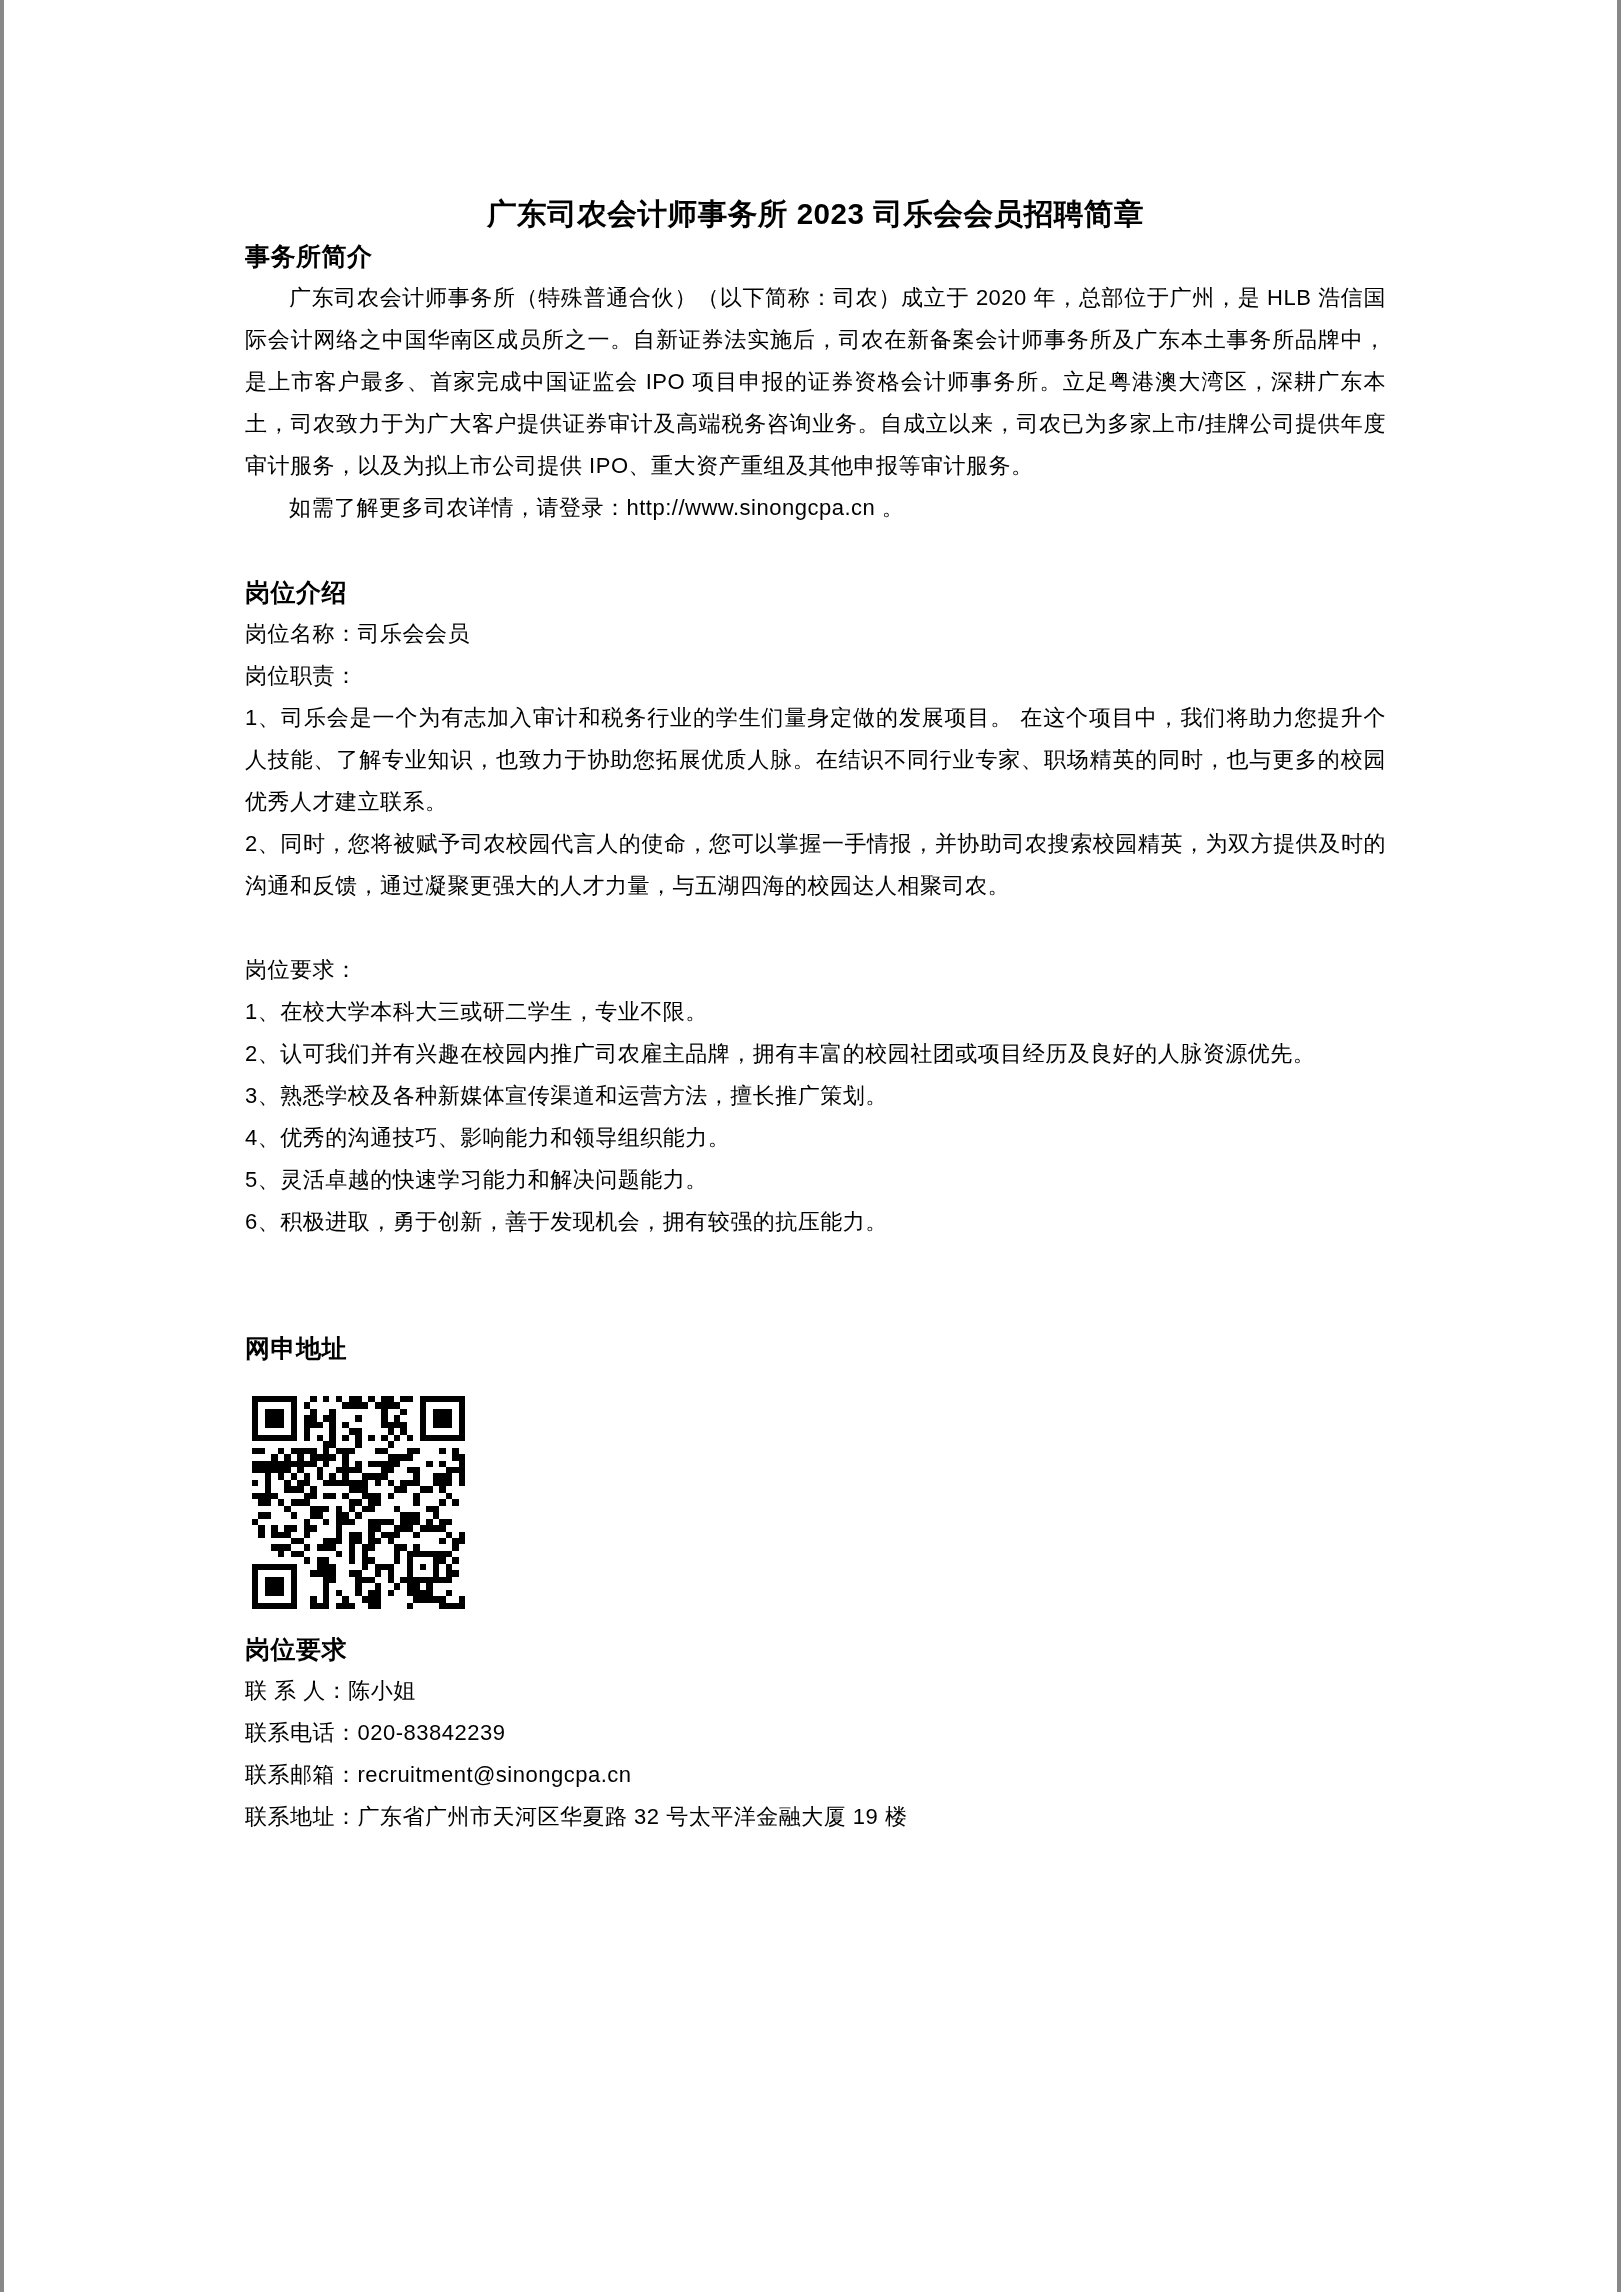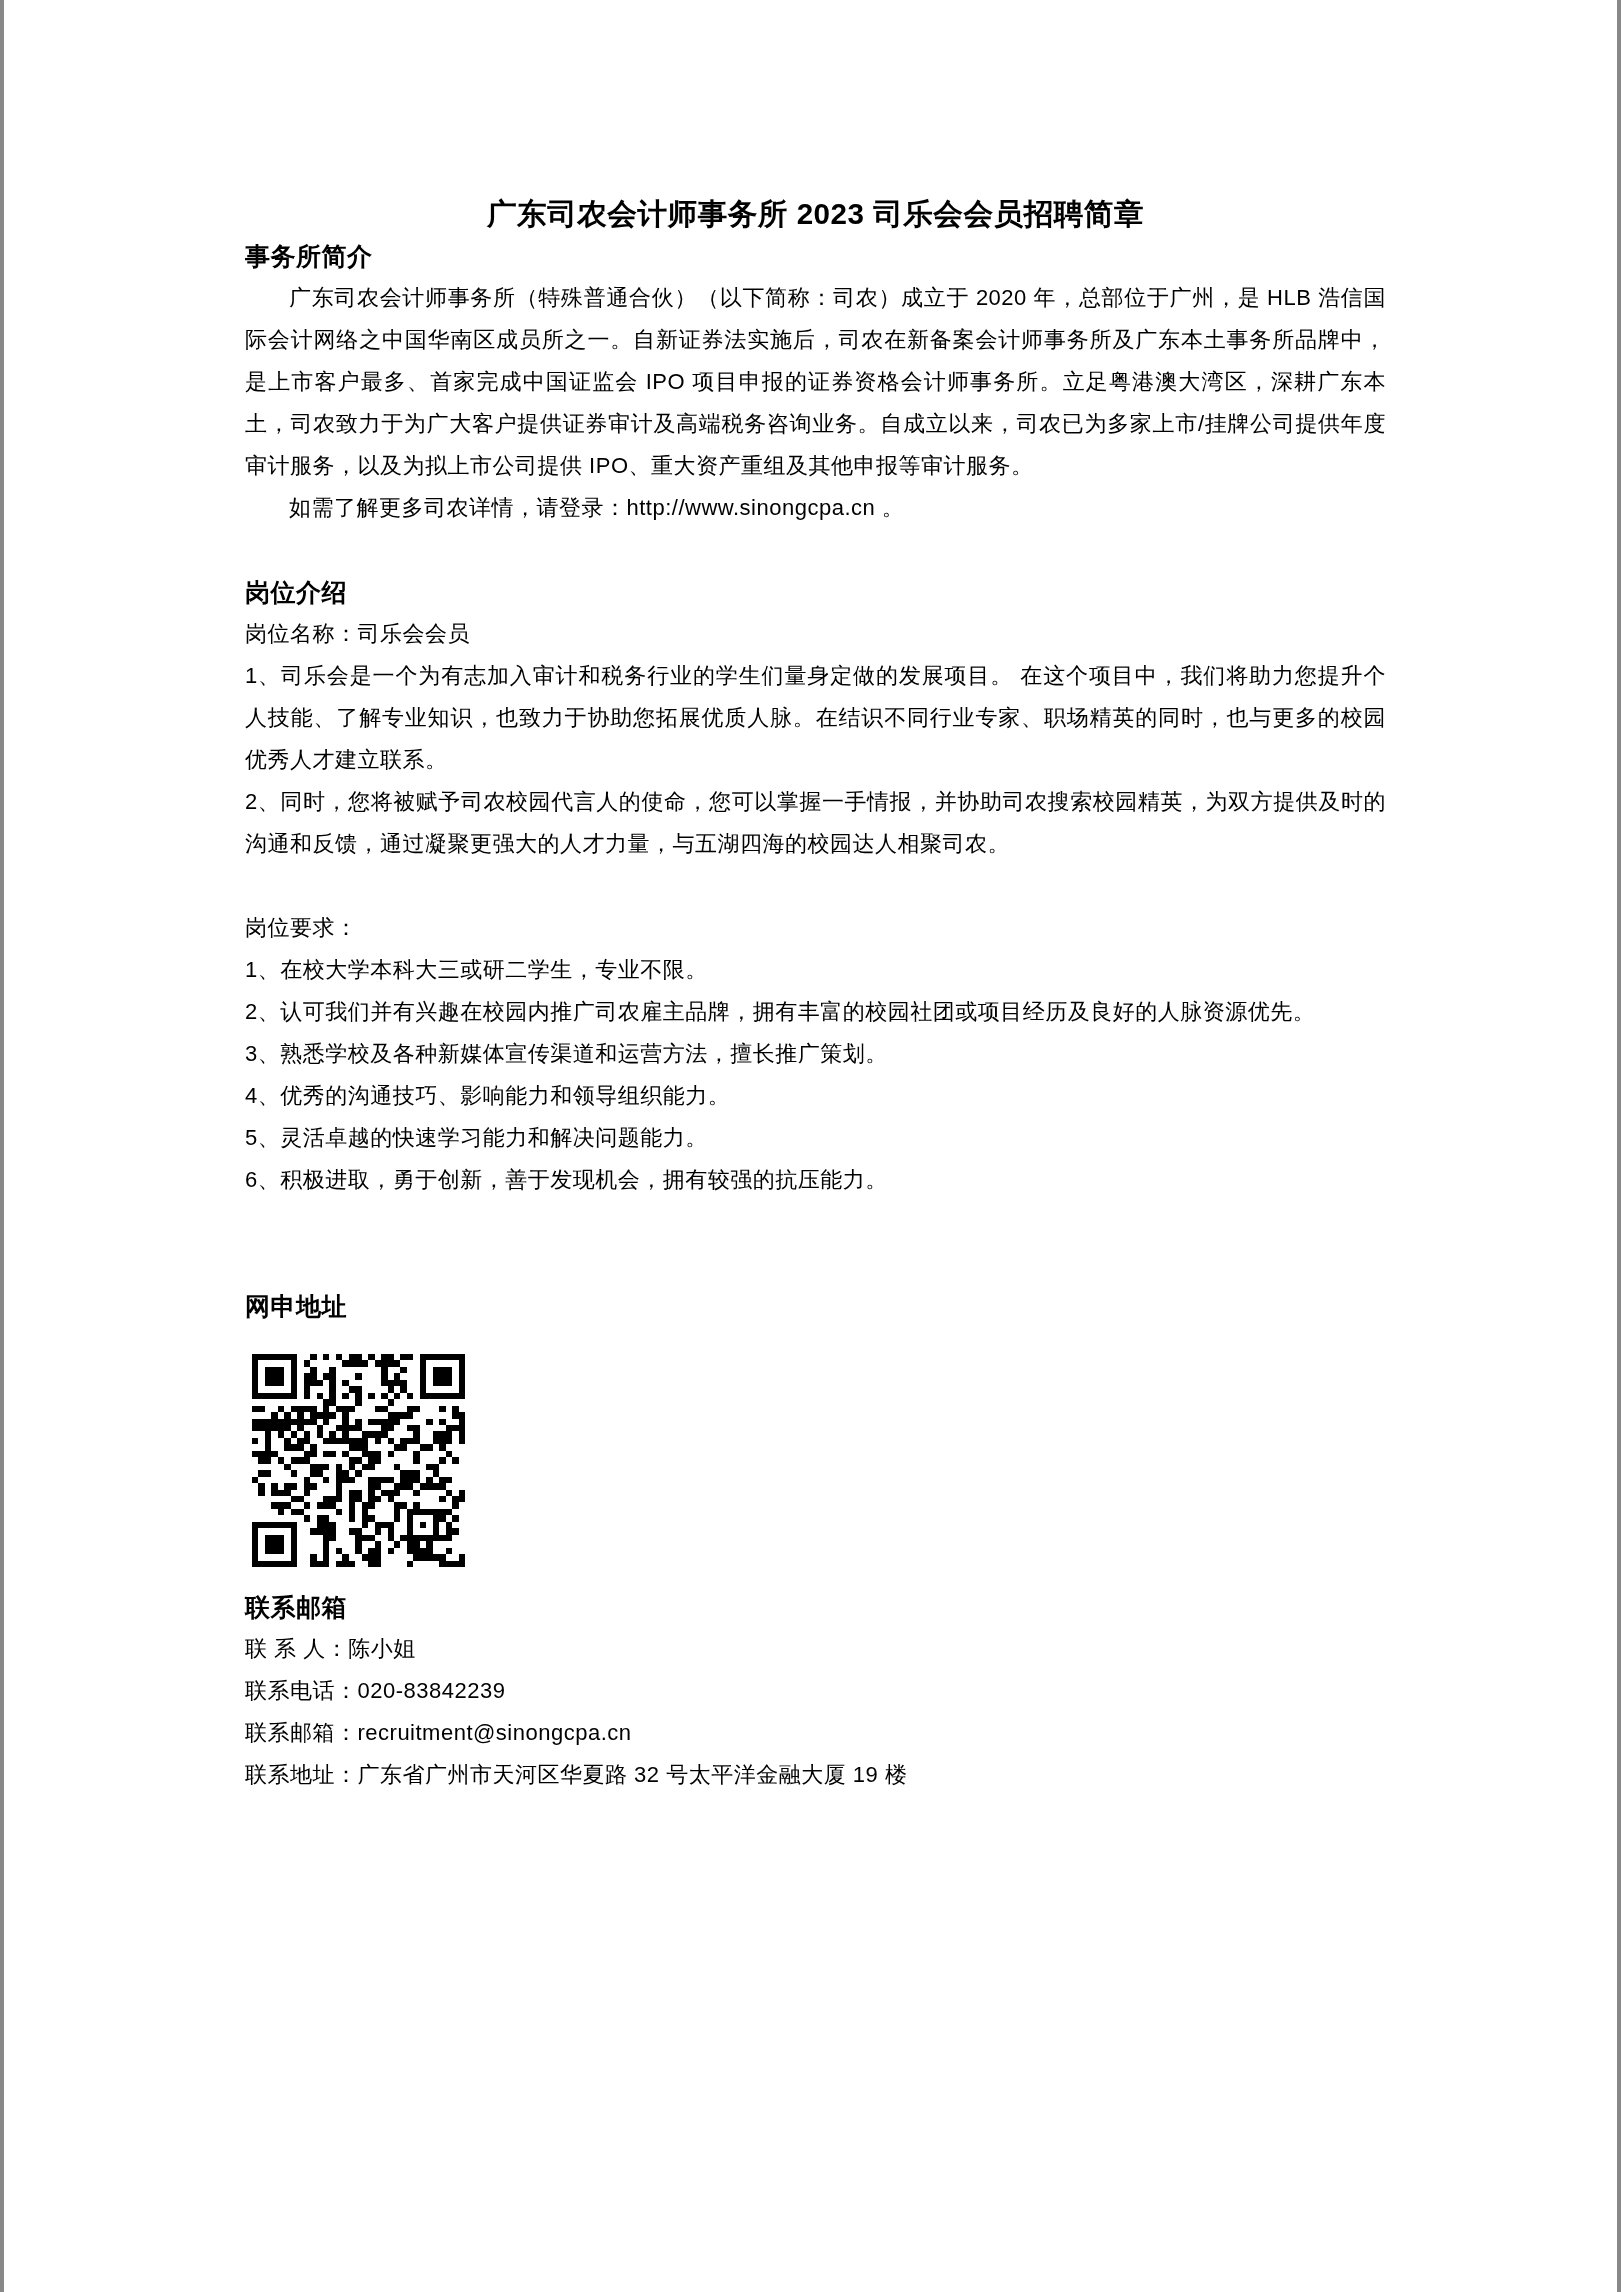--- a/index.html
+++ b/index.html
@@ -52,20 +52,21 @@
     <h1 class="title">广东司农会计师事务所 2023 司乐会会员招聘简章</h1>
 
     <h2 class="sec">事务所简介</h2>
     <p class="indent">广东司农会计师事务所（特殊普通合伙）（以下简称：司农）成立于 2020 年，总部位于广州，是 HLB 浩信国际会计网络之中国华南区成员所之一。自新证券法实施后，司农在新备案会计师事务所及广东本土事务所品牌中，是上市客户最多、首家完成中国证监会 IPO 项目申报的证券资格会计师事务所。立足粤港澳大湾区，深耕广东本土，司农致力于为广大客户提供证券审计及高端税务咨询业务。自成立以来，司农已为多家上市/挂牌公司提供年度审计服务，以及为拟上市公司提供 IPO、重大资产重组及其他申报等审计服务。</p>
     <p class="indent">如需了解更多司农详情，请登录：http://www.sinongcpa.cn 。</p>
 
     <div class="blank"></div>
 
     <h2 class="sec">岗位介绍</h2>
     <p>岗位名称：司乐会会员</p>
+    <p>岗位职责：</p>
     <p>1、司乐会是一个为有志加入审计和税务行业的学生们量身定做的发展项目。 在这个项目中，我们将助力您提升个人技能、了解专业知识，也致力于协助您拓展优质人脉。在结识不同行业专家、职场精英的同时，也与更多的校园优秀人才建立联系。</p>
     <p>2、同时，您将被赋予司农校园代言人的使命，您可以掌握一手情报，并协助司农搜索校园精英，为双方提供及时的沟通和反馈，通过凝聚更强大的人才力量，与五湖四海的校园达人相聚司农。</p>
 
     <div class="blank"></div>
 
     <p>岗位要求：</p>
     <p>1、在校大学本科大三或研二学生，专业不限。</p>
     <p>2、认可我们并有兴趣在校园内推广司农雇主品牌，拥有丰富的校园社团或项目经历及良好的人脉资源优先。</p>
     <p>3、熟悉学校及各种新媒体宣传渠道和运营方法，擅长推广策划。</p>
     <p>4、优秀的沟通技巧、影响能力和领导组织能力。</p>
@@ -585,21 +586,21 @@
           <rect x="18" y="32" width="1" height="1" fill="#000000"></rect>
           <rect x="19" y="32" width="1" height="1" fill="#000000"></rect>
           <rect x="24" y="32" width="1" height="1" fill="#000000"></rect>
           <rect x="29" y="32" width="1" height="1" fill="#000000"></rect>
           <rect x="30" y="32" width="1" height="1" fill="#000000"></rect>
           <rect x="31" y="32" width="1" height="1" fill="#000000"></rect>
           <rect x="32" y="32" width="1" height="1" fill="#000000"></rect>
         </svg>
     </div>
 
-    <h2 class="sec">联系邮箱</h2>
+    <h2 class="sec">岗位要求</h2>
     <p>联 系 人：陈小姐</p>
     <p>联系电话：020-83842239</p>
     <p>联系邮箱：recruitment@sinongcpa.cn</p>
     <p>联系地址：广东省广州市天河区华夏路 32 号太平洋金融大厦 19 楼</p>
 
   </div>
 </div>
 
 
 </body></html>

